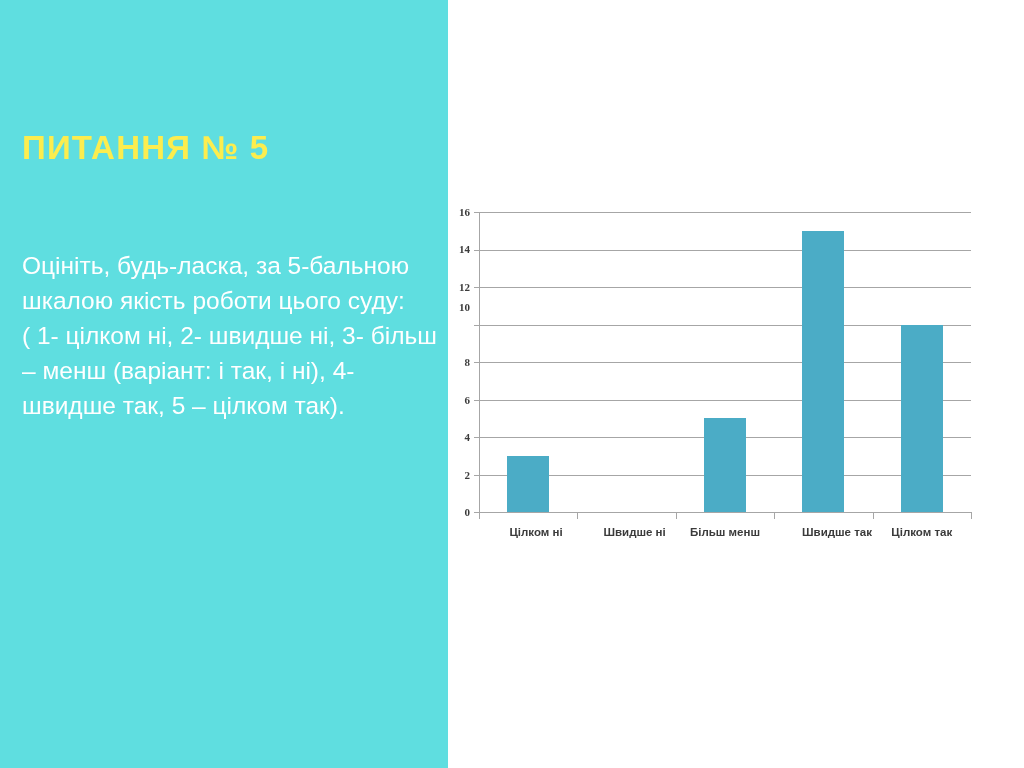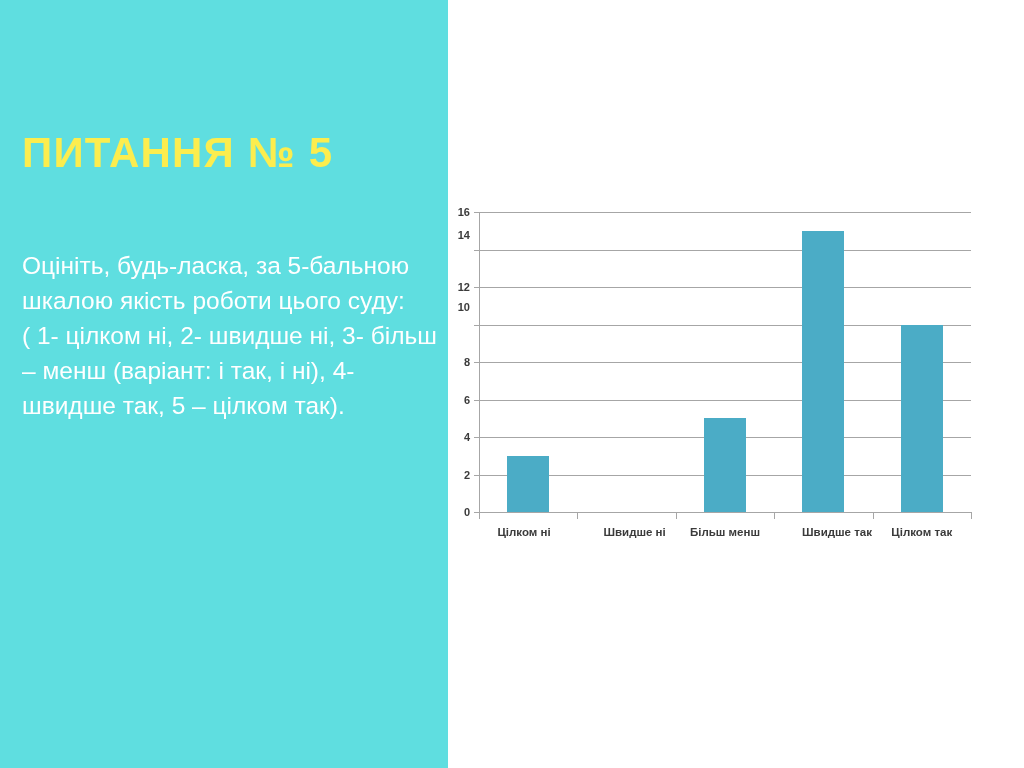--- a/index.html
+++ b/index.html
@@ -29,21 +29,21 @@
     background: #5fdee0;
   }
   #slide-title {
     position: absolute;
     left: 22px;
     top: 131px;
     width: 420px;
     color: #fced4e;
     font-family: "Liberation Sans", sans-serif;
     font-weight: bold;
-    font-size: 42px;
+    font-size: 33px;
     letter-spacing: 1.2px;
     line-height: 1.05;
     white-space: nowrap;
   }
   #slide-body {
     position: absolute;
     left: 22px;
     top: 248px;
     width: 432px;
     color: #ffffff;
@@ -93,21 +93,21 @@
     left: -5px;
     width: 5px;
     height: 1px;
     background: #a6a6a6;
   }
   .y-label {
     position: absolute;
     right: 100%;
     margin-right: 9px;
     transform: translateY(-50%);
-    font-family: Liberation Sans, sans-serif;
+    font-family: Liberation Serif, serif;
     font-size: 11px;
     font-weight: bold;
     color: #3b3b3b;
     white-space: nowrap;
   }
   .x-tick-mark {
     position: absolute;
     top: 100%;
     width: 1px;
     height: 7px;
@@ -165,39 +165,39 @@
           <div class="y-tick-mark" style="top: 0px;"></div>
         </div>
       <div id="ylabels">
           <div class="y-label" style="top: 300px;">0</div>
           <div class="y-label" style="top: 262.5px;">2</div>
           <div class="y-label" style="top: 225px;">4</div>
           <div class="y-label" style="top: 187.5px;">6</div>
           <div class="y-label" style="top: 150px;">8</div>
           <div class="y-label" style="top: 95px;">10</div>
           <div class="y-label" style="top: 75px;">12</div>
-          <div class="y-label" style="top: 23px;">14</div>
+          <div class="y-label" style="top: 37px;">14</div>
           <div class="y-label" style="top: 0px;">16</div>
         </div>
       <div id="bars">
           <div class="bar" title="Цілком ні: 3" style="left: 28.2px; width: 42px; height: 56.25px; background: rgb(75, 172, 198);"></div>
           <div class="bar" title="Більш менш: 5" style="left: 225px; width: 42px; height: 93.75px; background: rgb(75, 172, 198);"></div>
           <div class="bar" title="Швидше так: 15" style="left: 323.4px; width: 42px; height: 281.25px; background: rgb(75, 172, 198);"></div>
           <div class="bar" title="Цілком так: 10" style="left: 421.8px; width: 42px; height: 187.5px; background: rgb(75, 172, 198);"></div>
         </div>
       <div id="xticks">
           <div class="x-tick-mark" style="left: 0px;"></div>
           <div class="x-tick-mark" style="left: 98.4px;"></div>
           <div class="x-tick-mark" style="left: 196.8px;"></div>
           <div class="x-tick-mark" style="left: 295.2px;"></div>
           <div class="x-tick-mark" style="left: 393.6px;"></div>
           <div class="x-tick-mark" style="left: 492px;"></div>
         </div>
       <div id="xlabels">
-          <div class="cat-label" style="left: 45px;">Цілком ні</div>
+          <div class="cat-label" style="left: 57px;">Цілком ні</div>
           <div class="cat-label" style="left: 147.6px; margin-left: 8px;">Швидше ні</div>
           <div class="cat-label" style="left: 246px;">Більш менш</div>
           <div class="cat-label" style="left: 358px;">Швидше так</div>
           <div class="cat-label" style="left: 442.8px;">Цілком так</div>
         </div>
     </div>
   </div>
 
 </div>
 

